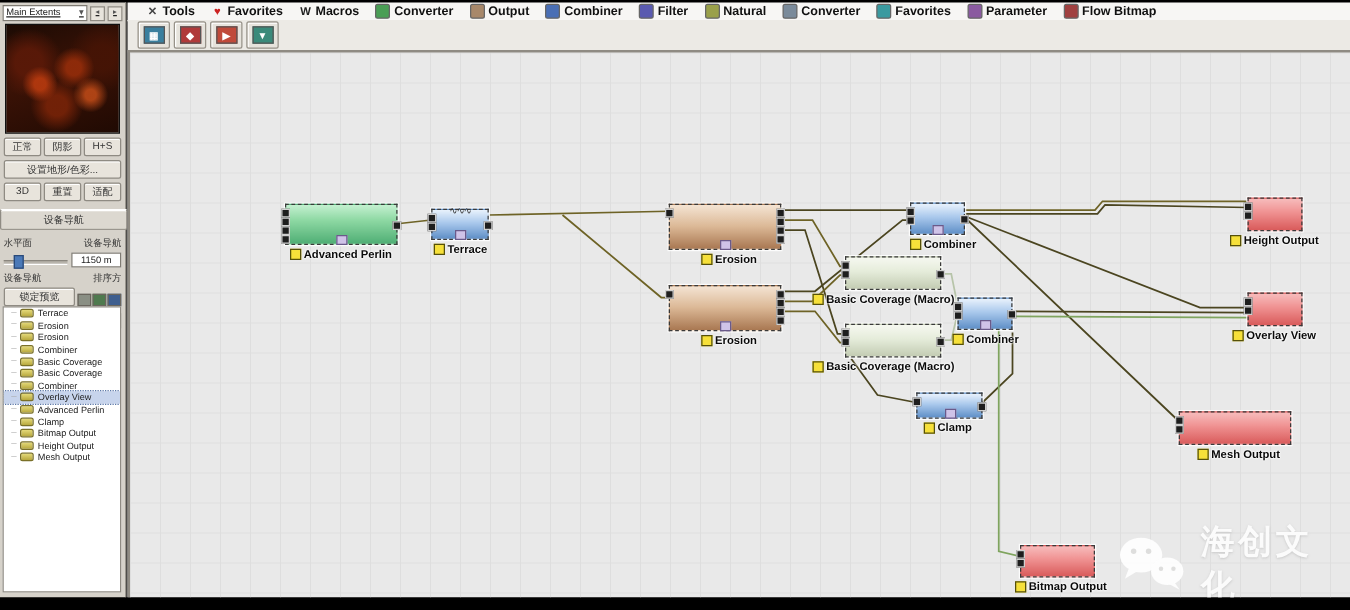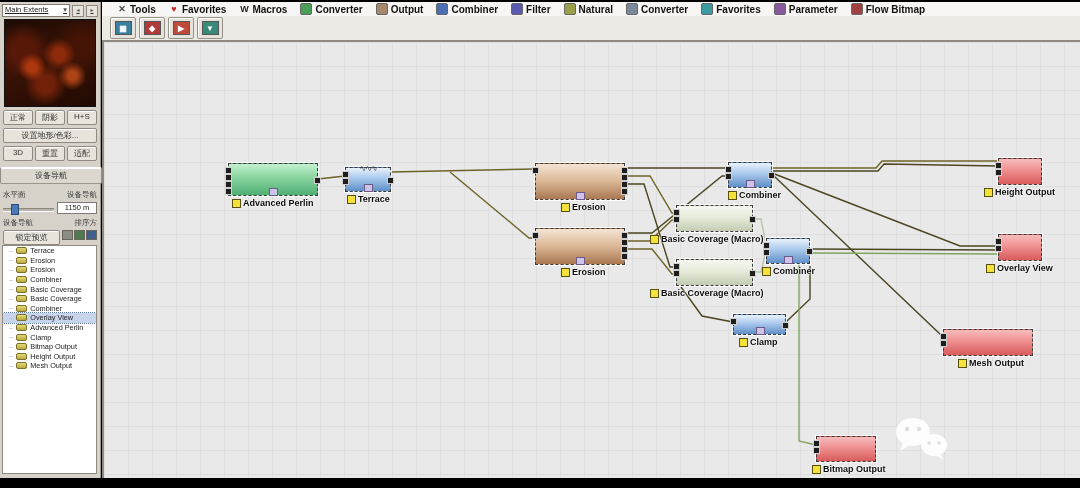--- a/index.html
+++ b/index.html
@@ -34,21 +34,21 @@
                border-bottom:1px solid #9a968e;text-align:center;font-size:8px;}
   .lbl-row{display:flex;justify-content:space-between;padding:4px 3px 0 3px;font-size:7.5px;color:#333;}
   #slider-row{display:flex;align-items:center;gap:3px;padding:2px 3px 0 3px;justify-content:space-between;}
   #hslider{flex:1;height:9px;position:relative;}
   #hslider .groove{position:absolute;left:0;right:0;top:4px;height:2px;background:#b8b4ac;
                    border-top:1px solid #8a867e;border-bottom:1px solid #fff;}
   #hslider .handle{position:absolute;left:8px;top:0;width:6px;height:9px;background:#4a79b8;
                    border:1px solid #2a4a78;}
   #dist-input{width:38px;height:10px;background:#fff;border:1px solid #7f7b73;font-size:7.5px;
               text-align:center;line-height:10px;color:#222;}
-  #lock-row{display:flex;align-items:flex-start;gap:2px;padding:2px 3px 0 3px;}
+  #lock-row{display:flex;align-items:flex-end;gap:2px;padding:2px 3px 0 3px;}
   .sort-sq{width:9px;height:8px;border:1px solid #6a665e;}
   #nav-row{display:flex;gap:2px;padding:4px 3px 0 3px;align-items:center;}
   .nav-b{width:13px;height:10px;background:#e3dfd7;border:1px solid #a8a49c;color:#999;
          font-size:6px;line-height:9px;text-align:center;}
   #device-list{position:absolute;left:2px;top:243px;width:93px;bottom:4px;background:#fff;
                border:1px solid #8f8b83;overflow:hidden;}
   .dev-item{display:flex;align-items:center;gap:3px;height:9.6px;font-size:7.3px;color:#222;
             padding-left:6px;position:relative;}
   .dev-item .tree{color:#aaa;font-size:6px;}
   .dev-pill{width:9px;height:5px;border-radius:2px;border:1px solid #7a7028;
@@ -457,15 +457,16 @@
   <svg width="58" height="48" viewBox="0 0 58 48">
     <ellipse cx="20" cy="17" rx="17" ry="14" fill="#fdfdfd" opacity="0.96"></ellipse>
     <path d="M10 28 L7 36 L17 30 Z" fill="#fdfdfd" opacity="0.96"></path>
     <ellipse cx="41" cy="30" rx="13" ry="11" fill="#fdfdfd" opacity="0.96"></ellipse>
     <path d="M47 39 L51 45 L42 40 Z" fill="#fdfdfd" opacity="0.96"></path>
     <circle cx="14" cy="14" r="2.2" fill="#dededd"></circle>
     <circle cx="26" cy="14" r="2.2" fill="#dededd"></circle>
     <circle cx="36" cy="28" r="1.8" fill="#dededd"></circle>
     <circle cx="46" cy="28" r="1.8" fill="#dededd"></circle>
   </svg>
+  <span id="wm-text">海创文化</span>
 </div>
 
 <div id="bottom-strip"></div>
 
 </body></html>

